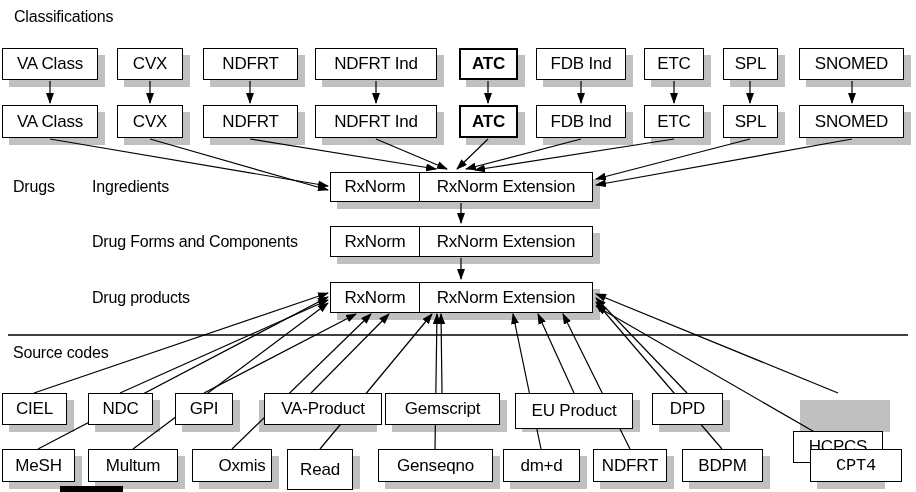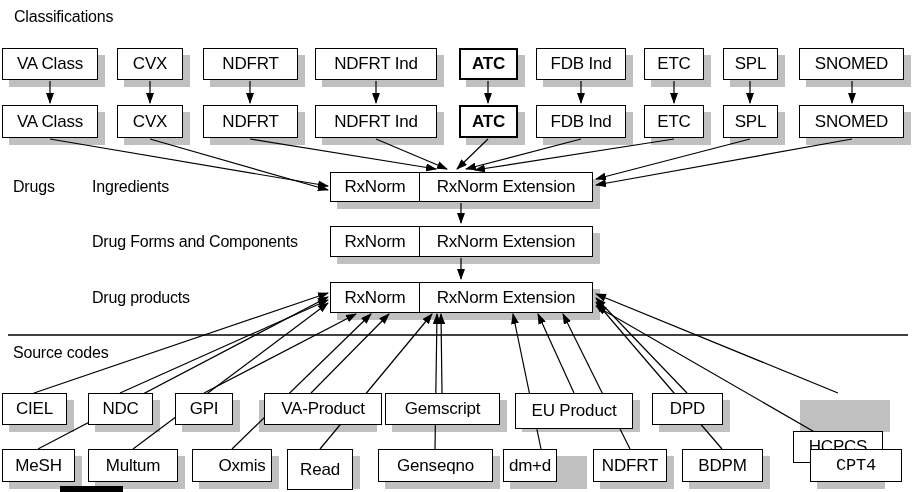--- a/index.html
+++ b/index.html
@@ -138,21 +138,21 @@
       <div class="box" style="left: 264px; top: 393px; width: 118px; height: 32px;">VA-Product</div>
       <div class="box" style="left: 385px; top: 393px; width: 115px; height: 32px;">Gemscript</div>
       <div class="box" style="left: 515px; top: 393px; width: 118px; height: 36px;">EU Product</div>
       <div class="box" style="left: 652px; top: 393px; width: 71px; height: 32px;">DPD</div>
       <div class="box" style="left: 793px; top: 393px; width: 90px; height: 32px; margin-top: 38px;">HCPCS</div>
       <div class="box" style="left: 2px; top: 449px; width: 73px; height: 33px;">MeSH</div>
       <div class="box" style="left: 88px; top: 449px; width: 90px; height: 33px;">Multum</div>
       <div class="box" style="left: 192px; top: 449px; width: 80px; height: 33px; padding-left: 20px;">Oxmis</div>
       <div class="box" style="left: 287px; top: 449px; width: 66px; height: 41px;">Read</div>
       <div class="box" style="left: 378px; top: 449px; width: 115px; height: 33px;">Genseqno</div>
-      <div class="box" style="left: 503px; top: 449px; width: 54px; height: 33px;">dm+d</div>
+      <div class="box" style="left: 503px; top: 449px; width: 77px; height: 33px;">dm+d</div>
       <div class="box" style="left: 593px; top: 449px; width: 74px; height: 33px;">NDFRT</div>
       <div class="box" style="left: 682px; top: 449px; width: 81px; height: 33px;">BDPM</div>
       <div class="box" style="left: 810px; top: 449px; width: 92px; height: 33px; font-family: Liberation Mono, monospace;">CPT4</div>
       <div class="rxbox" style="left: 330px; top: 172px; width: 263px; height: 30px;">
         <span class="cell-a">RxNorm</span>
         <span class="cell-b">RxNorm Extension</span>
       </div>
       <div class="rxbox" style="left: 330px; top: 226px; width: 263px; height: 31px;">
         <span class="cell-a">RxNorm</span>
         <span class="cell-b">RxNorm Extension</span>

